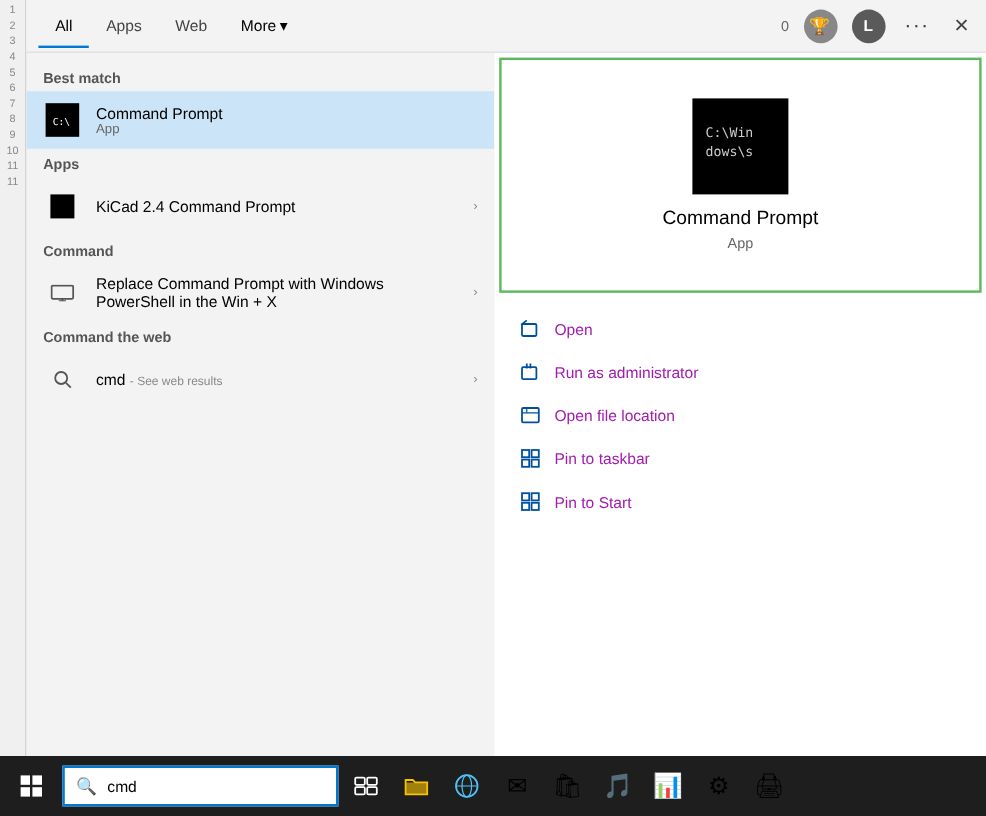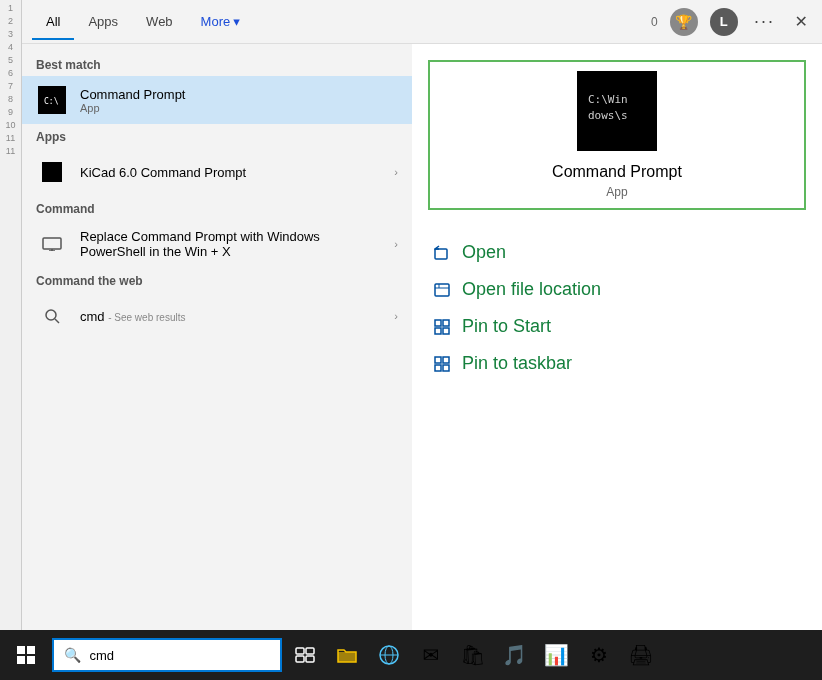--- a/index.html
+++ b/index.html
@@ -75,21 +75,21 @@
       right: 0;
       height: 2px;
       background: #0078d4;
     }
     .tab-more {
       display: flex;
       align-items: center;
       gap: 3px;
       padding: 10px 14px;
       cursor: pointer;
-      color: #1d4ed8;
+      color: #000000;
     }
     .header-right {
       margin-left: auto;
       display: flex;
       align-items: center;
       gap: 12px;
     }
     .badge {
       font-size: 12px;
       color: #666;
@@ -206,23 +206,23 @@
       background: #fff;
       padding: 0;
       display: flex;
       flex-direction: column;
     }
 
     .app-preview {
       display: flex;
       flex-direction: column;
       align-items: center;
-      padding: 9px;
+      padding: 32px;
       border: 2px solid #5db85d;
-      margin: 16px;
+      margin: 4px;
       background: #fff;
     }
     .app-icon-large {
       width: 80px;
       height: 80px;
       background: #000;
       margin-bottom: 12px;
       display: flex;
       align-items: center;
       justify-content: center;
@@ -252,22 +252,22 @@
     }
     .action-icon {
       width: 20px;
       height: 20px;
       flex-shrink: 0;
       display: flex;
       align-items: center;
       justify-content: center;
     }
     .action-label {
-      font-size: 18px;
-      color: #15803d;
+      font-size: 13px;
+      color: #a21caf;
     }
 
     
     .taskbar {
       position: absolute;
       bottom: 0;
       left: 0;
       width: 822px;
       height: 50px;
       background: #1e1e1e;
@@ -380,21 +380,21 @@
           <div class="result-subtitle">App</div>
         </div>
       </div>
 
       <div class="section-label">Apps</div>
       <div class="result-item">
         <div class="result-icon">
           <div class="cmd-icon" style="width:20px;height:20px;"></div>
         </div>
         <div class="result-text">
-          <div class="result-title">KiCad 6.0 Command Prompt</div>
+          <div class="result-title">KiCad 2.4 Command Prompt</div>
         </div>
         <span class="arrow-icon">›</span>
       </div>
 
       <div class="section-label">Command</div>
       <div class="result-item">
         <div class="result-icon">
           <svg width="20" height="14">
             <rect x="1" y="1" width="18" height="11" rx="1" fill="none" stroke="#555" stroke-width="1.5"></rect>
             <line x1="10" y1="12" x2="10" y2="14" stroke="#555" stroke-width="1.5"></line>
@@ -444,20 +444,30 @@
         <div class="action-item">
           <div class="action-icon">
             <svg width="16" height="16">
               <rect x="1" y="4" width="12" height="10" rx="1" fill="none" stroke="#0050a0" stroke-width="1.5"></rect>
               <polyline points="5,1 1,4 5,4" fill="none" stroke="#0050a0" stroke-width="1.5"></polyline>
             </svg>
           </div>
           <span class="action-label">Open</span>
         </div>
 
+        <div class="action-item">
+          <div class="action-icon">
+            <svg width="16" height="16">
+              <rect x="1" y="4" width="12" height="10" rx="1" fill="none" stroke="#0050a0" stroke-width="1.5"></rect>
+              <line x1="5" y1="1" x2="5" y2="5" stroke="#0050a0" stroke-width="1.5"></line>
+              <line x1="8" y1="1" x2="8" y2="5" stroke="#0050a0" stroke-width="1.5"></line>
+            </svg>
+          </div>
+          <span class="action-label">Run as administrator</span>
+        </div>
 
         <div class="action-item">
           <div class="action-icon">
             <svg width="16" height="16">
               <rect x="1" y="2" width="14" height="12" rx="1" fill="none" stroke="#0050a0" stroke-width="1.5"></rect>
               <line x1="1" y1="6" x2="15" y2="6" stroke="#0050a0" stroke-width="1"></line>
               <line x1="5" y1="2" x2="5" y2="6" stroke="#0050a0" stroke-width="1"></line>
             </svg>
           </div>
           <span class="action-label">Open file location</span>
@@ -465,33 +475,33 @@
 
         <div class="action-item">
           <div class="action-icon">
             <svg width="16" height="16">
               <rect x="1" y="1" width="6" height="6" fill="none" stroke="#0050a0" stroke-width="1.5"></rect>
               <rect x="9" y="1" width="6" height="6" fill="none" stroke="#0050a0" stroke-width="1.5"></rect>
               <rect x="1" y="9" width="6" height="6" fill="none" stroke="#0050a0" stroke-width="1.5"></rect>
               <rect x="9" y="9" width="6" height="6" fill="none" stroke="#0050a0" stroke-width="1.5"></rect>
             </svg>
           </div>
-          <span class="action-label">Pin to Start</span>
+          <span class="action-label">Pin to taskbar</span>
         </div>
 
         <div class="action-item">
           <div class="action-icon">
             <svg width="16" height="16">
               <rect x="1" y="1" width="6" height="6" fill="none" stroke="#0050a0" stroke-width="1.5"></rect>
               <rect x="9" y="1" width="6" height="6" fill="none" stroke="#0050a0" stroke-width="1.5"></rect>
               <rect x="1" y="9" width="6" height="6" fill="none" stroke="#0050a0" stroke-width="1.5"></rect>
               <rect x="9" y="9" width="6" height="6" fill="none" stroke="#0050a0" stroke-width="1.5"></rect>
             </svg>
           </div>
-          <span class="action-label">Pin to taskbar</span>
+          <span class="action-label">Pin to Start</span>
         </div>
 
       </div>
     </div>
   </div>
 </div>
 
 <div class="taskbar">
   <div class="start-btn">
     <svg width="18" height="18">

